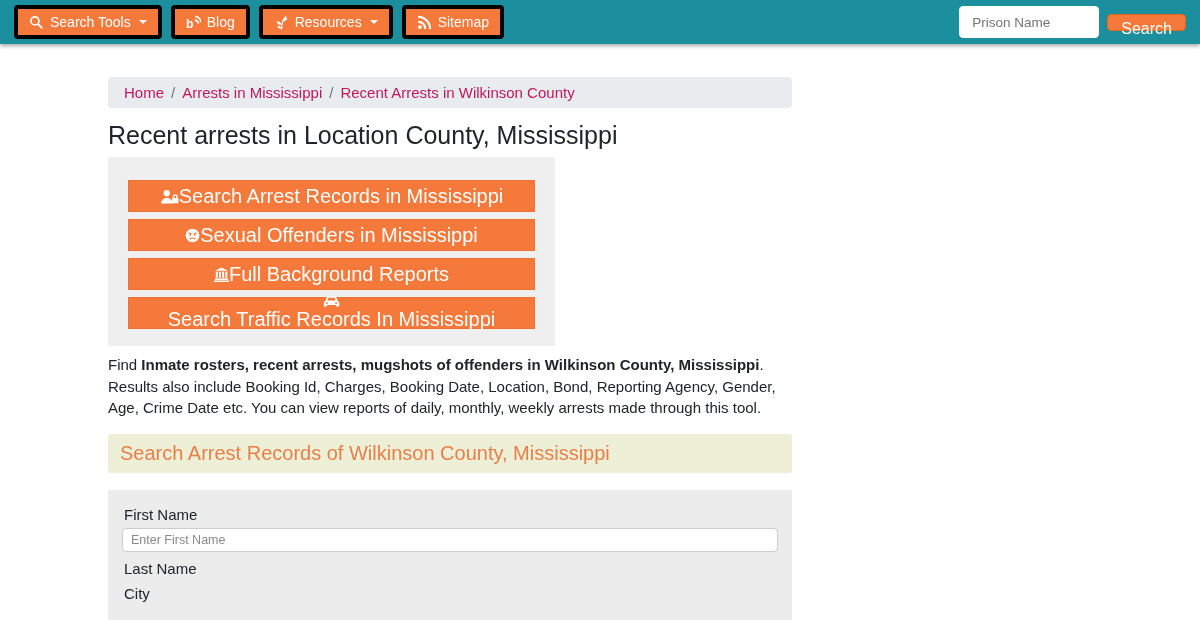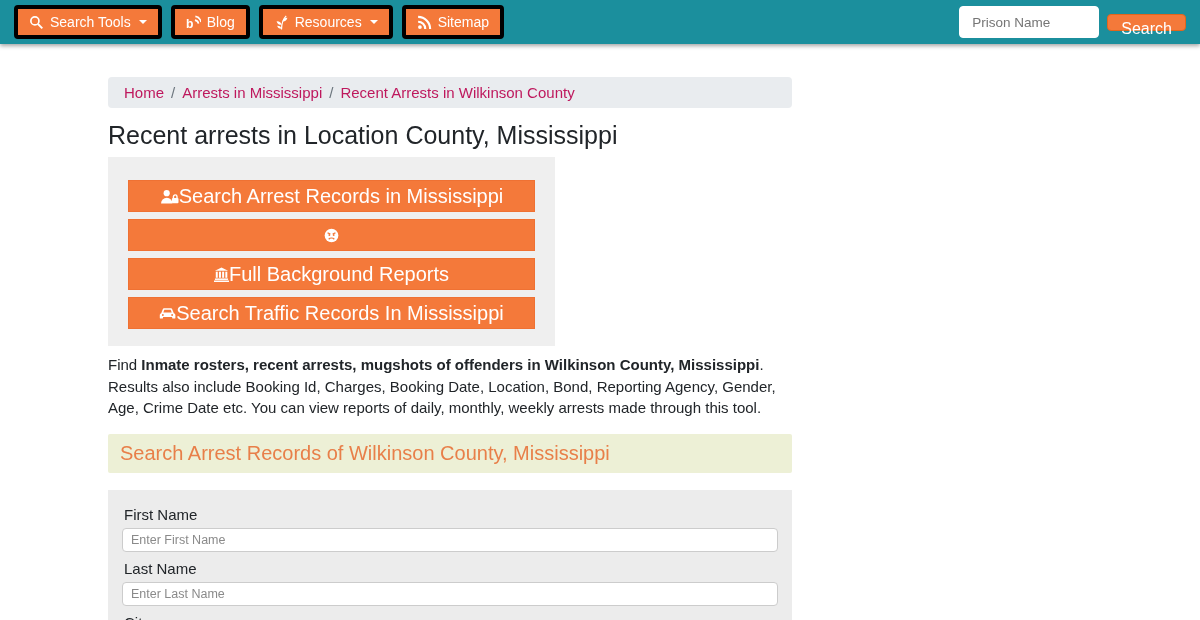--- a/index.html
+++ b/index.html
@@ -41,21 +41,21 @@
     font-size:15px; display:flex; align-items:center; }
   .breadcrumb a{ color:#be185d; text-decoration:none; cursor:pointer; }
   .breadcrumb .sep{ color:#6c757d; padding:0 7px; }
   h1.page-title{ font-size:25px; font-weight:400; color:#212529; margin:13px 0 7px; }
 
   .btn-panel{ width:447px; background:#efefef; padding:23px 20px 17px; }
   .action-btn{ width:100%; height:32px; background:#f4793a; border:1px solid #ef7133;
     border-radius:0; color:#fff; font-size:20px; display:flex; align-items:center;
     justify-content:center; margin-bottom:7px; cursor:pointer;
     font-family:"Liberation Sans",sans-serif; }
-  .action-btn:last-child{ margin-bottom:0; }
+  .action-btn:last-child{ margin-bottom:0;flex-direction:column; }
   .action-btn .bicon{ display:inline-flex; align-items:center; }
 
   .intro{ font-size:15px; line-height:1.44; color:#212529; margin-top:8px; }
   .intro b{ font-weight:700; }
 
   .section-heading{ margin-top:15px; background:#edf0d6; color:#e87f49;
     font-size:20px; font-weight:400; padding:8px 12px; border-radius:2px; }
 
   .form-panel{ margin-top:17px; background:#ececec; padding:8px 14px 60px; }
   .form-panel label{ display:block; font-size:15px; color:#212529; margin:8px 2px 5px; }
@@ -148,20 +148,21 @@
     <button class="action-btn">
       <span class="bicon">
         <svg viewBox="0 0 16 16" width="15" height="15">
             <circle cx="8" cy="8" r="7.3" fill="#fff"></circle>
             <path d="M3.8 5.2 l3 1.3 M12.2 5.2 l-3 1.3" stroke="#f4793a" stroke-width="1.2" fill="none"></path>
             <circle cx="5.7" cy="7.4" r="1" fill="#f4793a"></circle>
             <circle cx="10.3" cy="7.4" r="1" fill="#f4793a"></circle>
             <path d="M5 12 a3.6 3 0 0 1 6 0" stroke="#f4793a" stroke-width="1.3" fill="none"></path>
           </svg>
       </span>
+      <span>Sexual Offenders in Mississippi</span>
     </button>
     <button class="action-btn">
       <span class="bicon">
         <svg viewBox="0 0 16 16" width="15" height="15">
             <path d="M8 0.5 L15 4 H1Z" fill="#fff"></path>
             <rect x="1.9" y="5" width="2.1" height="6.5" fill="#fff"></rect>
             <rect x="5.3" y="5" width="2.1" height="6.5" fill="#fff"></rect>
             <rect x="8.7" y="5" width="2.1" height="6.5" fill="#fff"></rect>
             <rect x="12.1" y="5" width="2.1" height="6.5" fill="#fff"></rect>
             <rect x="1" y="12.2" width="14" height="1.6" fill="#fff"></rect>
@@ -184,18 +185,17 @@
   </div>
 
   <p class="intro"><span>Find </span><b>Inmate rosters, recent arrests, mugshots of offenders in Wilkinson County, Mississippi</b><span>. Results also include Booking Id, Charges, Booking Date, Location, Bond, Reporting Agency, Gender, Age, Crime Date etc. You can view reports of daily, monthly, weekly arrests made through this tool.</span></p>
 
   <h2 class="section-heading">Search Arrest Records of Wilkinson County, Mississippi</h2>
 
   <div class="form-panel">
     <label>First Name</label>
     <input type="text" placeholder="Enter First Name" style="">
     <label>Last Name</label>
-    <input type="text" placeholder="Enter Last Name" style="">
     <label>City</label>
     
   </div>
 
 </div>
 
 </body></html>

